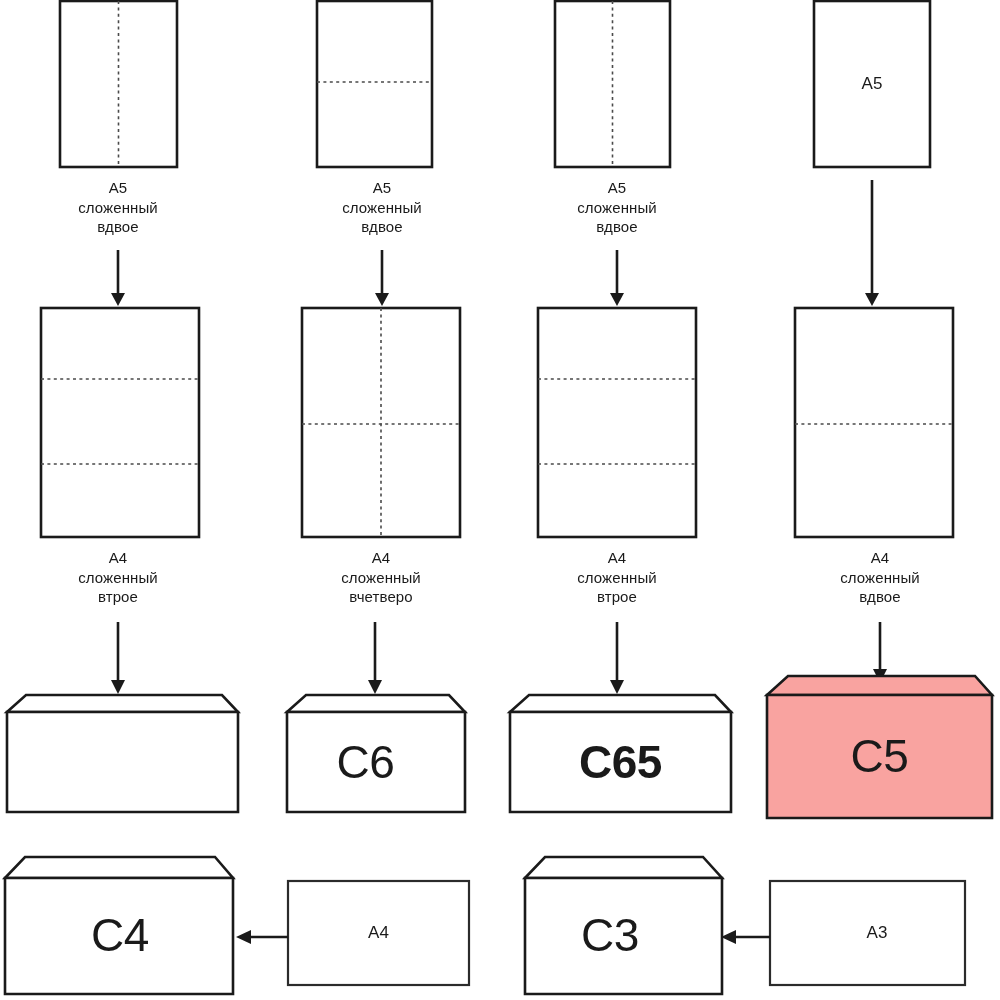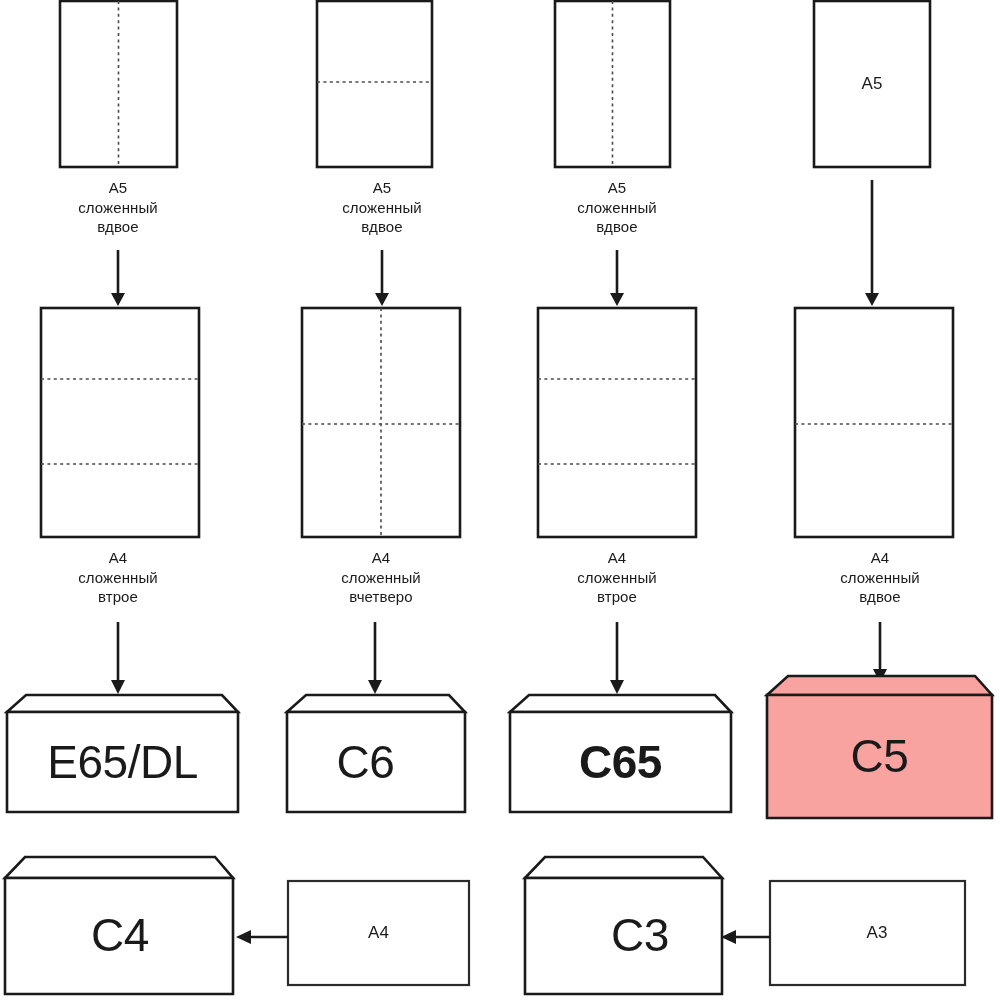--- a/index.html
+++ b/index.html
@@ -238,23 +238,22 @@
   <div class="cap-text" style="left:281px; top:548px; width:200px;">A4
 сложенный
 вчетверо</div>
   <div class="cap-text" style="left:517px; top:548px; width:200px;">A4
 сложенный
 втрое</div>
   <div class="cap-text" style="left:780px; top:548px; width:200px;">A4
 сложенный
 вдвое</div>
 
-  <div class="inner-label big" style="left:7px; top:735px; width:231px;">E65/DL</div>
   <div class="inner-label big" style="left:287px; top:735px; width:157px;">C6</div>
   <div class="inner-label big" style="left:510px; top:735px; width:221px;font-weight:bold;">C65</div>
   <div class="inner-label big" style="left:767px; top:729px; width:225px;">C5</div>
 
   <div class="inner-label big" style="left:5px; top:908px; width:230px;">C4</div>
   <div class="inner-label small" style="left:288px; top:923px; width:181px;">A4</div>
-  <div class="inner-label big" style="left:525px; top:908px; width:170px;padding-left:30px;">C3</div>
+  <div class="inner-label big" style="left:525px; top:908px; width:170px;">C3</div>
   <div class="inner-label small" style="left:770px; top:923px; width:214px;">A3</div>
 
 </div>
 
 </body></html>

